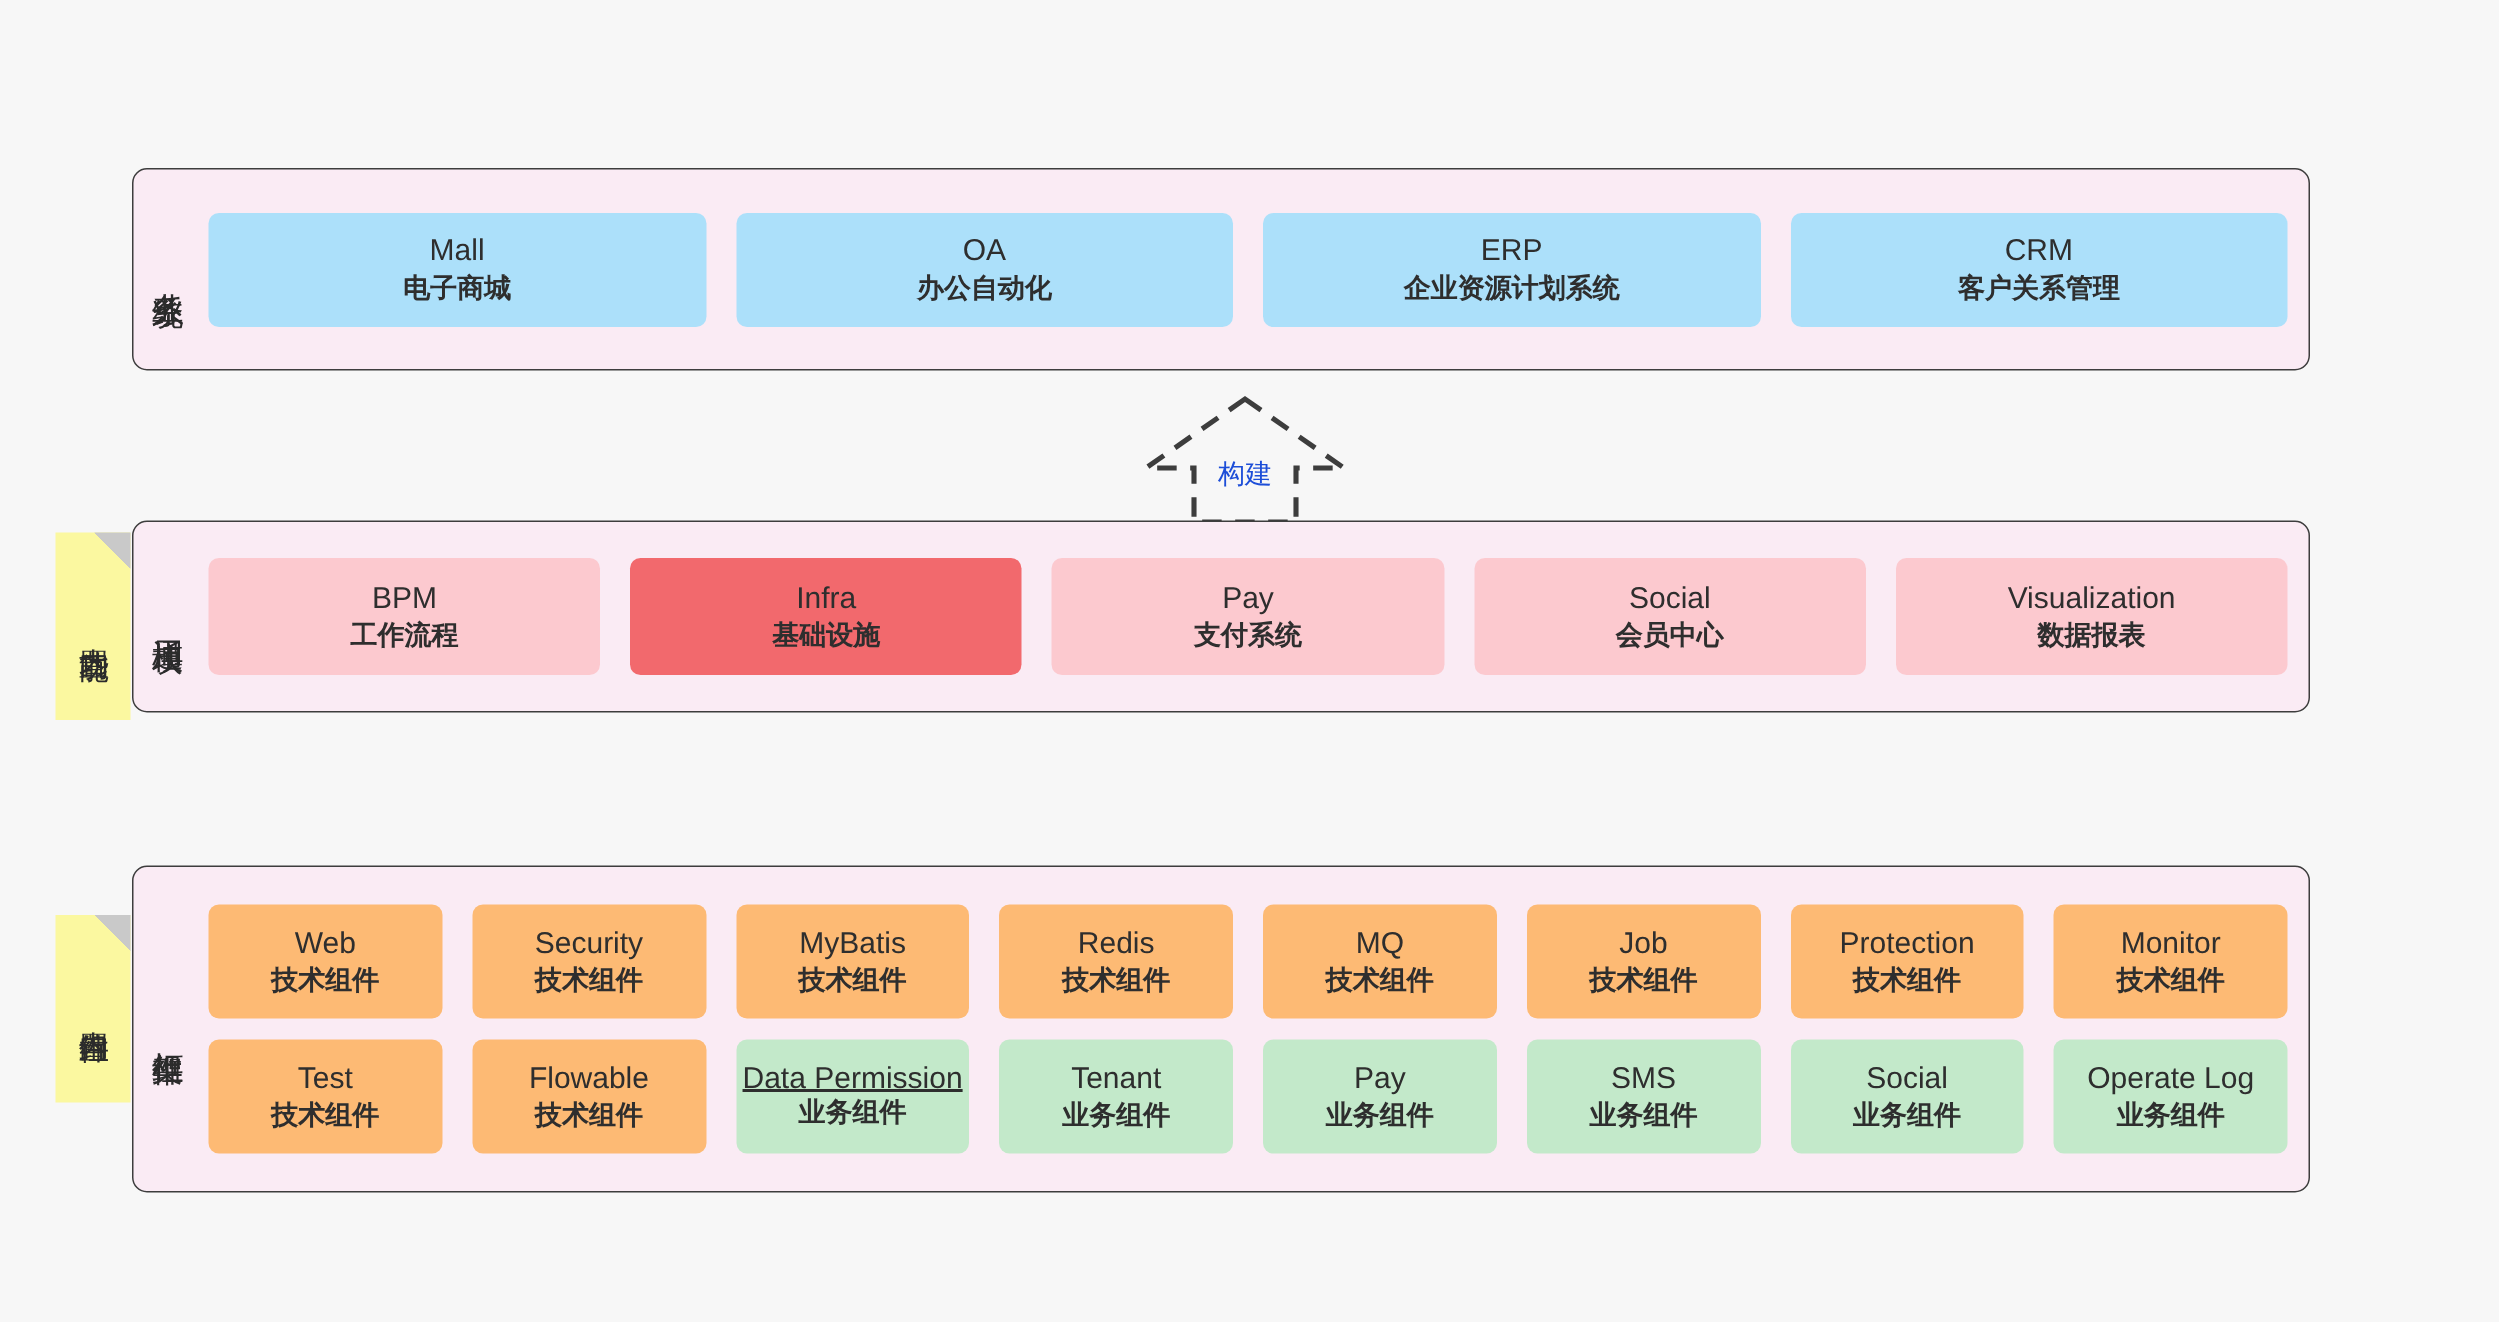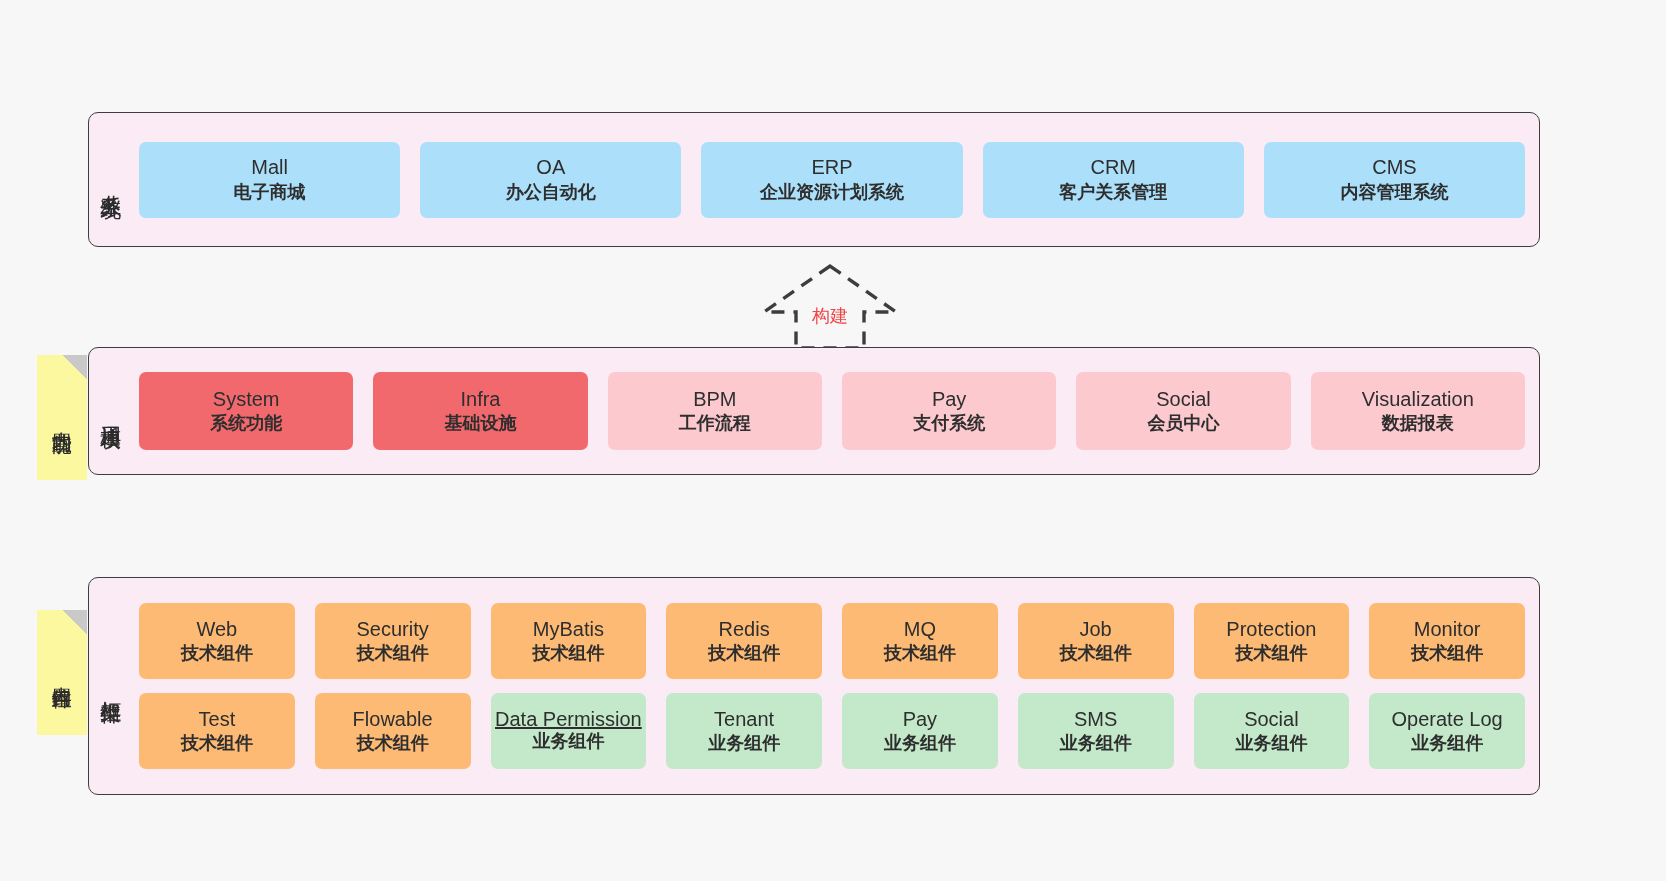--- a/index.html
+++ b/index.html
@@ -102,21 +102,21 @@
   }
 
   
   .arrow { position: absolute; }
   .arrow svg { display: block; overflow: visible; }
   .arrow-label {
     position: absolute;
     left: 50%;
     transform: translateX(-50%);
     font-size: 18px;
-    color: #ef4444;
+    color: #1d4ed8;
     background: transparent;
     white-space: nowrap;
     user-select: none;
   }
 </style>
 </head>
 <body>
 
 <div id="canvas">
 
@@ -133,24 +133,20 @@
           <span class="t1">OA</span>
           <span class="t2">办公自动化</span>
         </div>
         <div class="card c-blue">
           <span class="t1">ERP</span>
           <span class="t2">企业资源计划系统</span>
         </div>
         <div class="card c-blue">
           <span class="t1">CRM</span>
           <span class="t2">客户关系管理</span>
-        </div>
-        <div class="card c-blue">
-          <span class="t1">CMS</span>
-          <span class="t2">内容管理系统</span>
         </div>
 
       </div>
     </div>
   </div>
 
   <div class="arrow" style="left:760px; top:262px; width:140px; height:88px;">
     <svg width="140" height="88" viewBox="0 0 140 88">
       <polygon points="70,4 136,50 104,50 104,86 36,86 36,50 4,50" fill="none" stroke="#3d3d3d" stroke-width="3.4" stroke-dasharray="13,9" stroke-linejoin="miter"></polygon>
     </svg>
@@ -159,33 +155,29 @@
 
   <div class="sticky" style="left:37px; top:355px; width:50px; height:125px;">
     <span>内置功能</span>
   </div>
 
   <div class="layer" style="left:88px; top:347px; width:1452px; height:128px;">
     <div class="layer-label">通用模块</div>
     <div class="layer-body">
       <div class="row" style="height:78px;">
 
-        <div class="card c-red">
-          <span class="t1">System</span>
-          <span class="t2">系统功能</span>
+        <div class="card c-pink">
+          <span class="t1">BPM</span>
+          <span class="t2">工作流程</span>
         </div>
         <div class="card c-red">
           <span class="t1">Infra</span>
           <span class="t2">基础设施</span>
         </div>
         <div class="card c-pink">
-          <span class="t1">BPM</span>
-          <span class="t2">工作流程</span>
-        </div>
-        <div class="card c-pink">
           <span class="t1">Pay</span>
           <span class="t2">支付系统</span>
         </div>
         <div class="card c-pink">
           <span class="t1">Social</span>
           <span class="t2">会员中心</span>
         </div>
         <div class="card c-pink">
           <span class="t1">Visualization</span>
           <span class="t2">数据报表</span>

